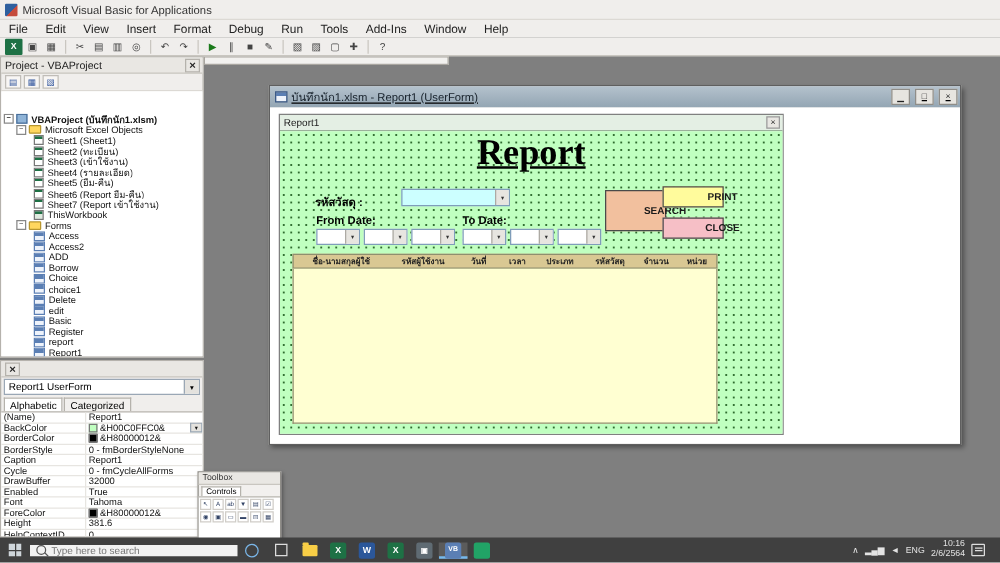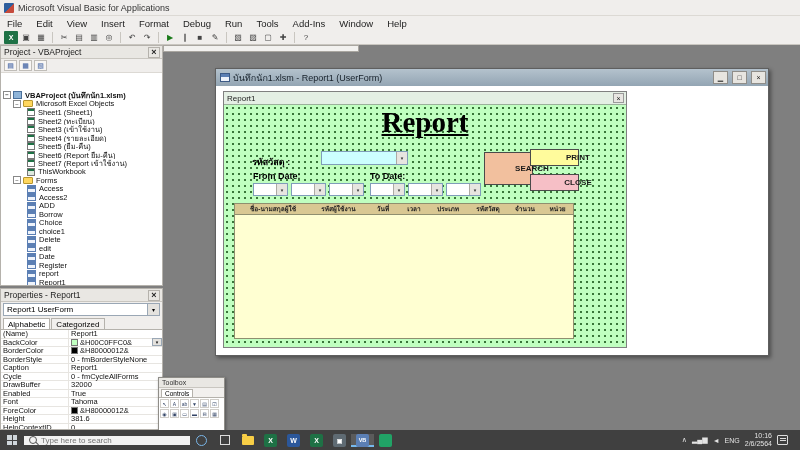--- a/index.html
+++ b/index.html
@@ -51,21 +51,21 @@
   .pval{flex:1;padding-left:2px;display:flex;align-items:center;gap:2px;overflow:hidden;white-space:nowrap;}
   .swatch{width:7px;height:7px;border:1px solid #777;flex:none;}
   .sw-green{background:#C0FFC0;}
   .sw-black{background:#000;}
   .pv-arrow{margin-left:auto;width:10px;height:8px;background:#e4e2de;border:1px solid #9aa7b5;font-size:5px;display:flex;align-items:center;justify-content:center;flex:none;}
 
   
   .mdi{position:absolute;left:163px;top:45px;right:0;bottom:20px;background:#7f7f7f;overflow:hidden;z-index:1;}
   .mdi-strip{position:absolute;left:0;top:0;width:196px;height:7px;background:#f2f1ef;border:1px solid #a9a6a0;}
   .child-window{position:absolute;left:52px;top:23px;width:554px;height:288px;background:#ece9e4;border:1px solid #5f5f5f;box-shadow:2px 2px 4px rgba(0,0,0,.4);display:flex;flex-direction:column;}
-  .child-titlebar{height:17px;background:linear-gradient(#b4c2cd,#93a5b3);display:flex;align-items:center;gap:3px;padding:0 2px 0 4px;flex:none;}
+  .child-titlebar{height:17px;background:linear-gradient(#b4c2cd,#93a5b3);display:flex;align-items:center;gap:3px;padding:0 2px 0 4px;flex:none;text-decoration:underline;}
   .child-icon{width:10px;height:9px;background:linear-gradient(#5b7fb4 3px,#eef3fb 3px);border:1px solid #3c5a86;flex:none;}
   .child-title{flex:1;font-size:9px;color:#16202a;overflow:hidden;white-space:nowrap;}
   .cbtn{width:15px;height:13px;background:#e7e5e0;border:1px solid #8f8d88;font-size:7px;display:flex;align-items:center;justify-content:center;color:#222;flex:none;margin-left:1px;}
   .child-body{flex:1;background:#fff;position:relative;overflow:hidden;}
 
   
   .userform{position:absolute;left:7px;top:5px;width:404px;height:257px;border:1px solid #808080;display:flex;flex-direction:column;}
   .uf-titlebar{height:13px;background:#e4efe4;border-bottom:1px solid #9ab09a;display:flex;align-items:center;padding:0 2px 0 3px;font-size:8px;color:#222;flex:none;}
   .uf-title{flex:1;}
   .uf-close{width:11px;height:10px;background:#e8e6e2;border:1px solid #999;display:flex;align-items:center;justify-content:center;font-size:7px;flex:none;}
@@ -342,21 +342,21 @@
       <div class="trow" style="padding-left:26px">
           <span class="ico ico-form"></span>
           <span class="tlabel">Delete</span>
         </div>
       <div class="trow" style="padding-left:26px">
           <span class="ico ico-form"></span>
           <span class="tlabel">edit</span>
         </div>
       <div class="trow" style="padding-left:26px">
           <span class="ico ico-form"></span>
-          <span class="tlabel">Date</span>
+          <span class="tlabel">Basic</span>
         </div>
       <div class="trow" style="padding-left:26px">
           <span class="ico ico-form"></span>
           <span class="tlabel">Register</span>
         </div>
       <div class="trow" style="padding-left:26px">
           <span class="ico ico-form"></span>
           <span class="tlabel">report</span>
         </div>
       <div class="trow" style="padding-left:26px">
@@ -370,21 +370,20 @@
       <div class="trow" style="padding-left:12px">
         <span class="expander">+</span>
         <span class="ico ico-folder"></span>
         <span class="tlabel">Modules</span>
       </div>
     </div>
   </div>
 
   <div class="properties-panel">
     <div class="panel-header">
-      <span class="ph-label">Properties - Report1</span>
       <span class="close-x">×</span>
     </div>
     <div class="prop-selector">
       <span class="ps-label">Report1 UserForm</span>
       <span class="ps-arrow">▾</span>
     </div>
     <div class="prop-tabs">
       <span class="ptab active">Alphabetic</span>
       <span class="ptab">Categorized</span>
     </div>

